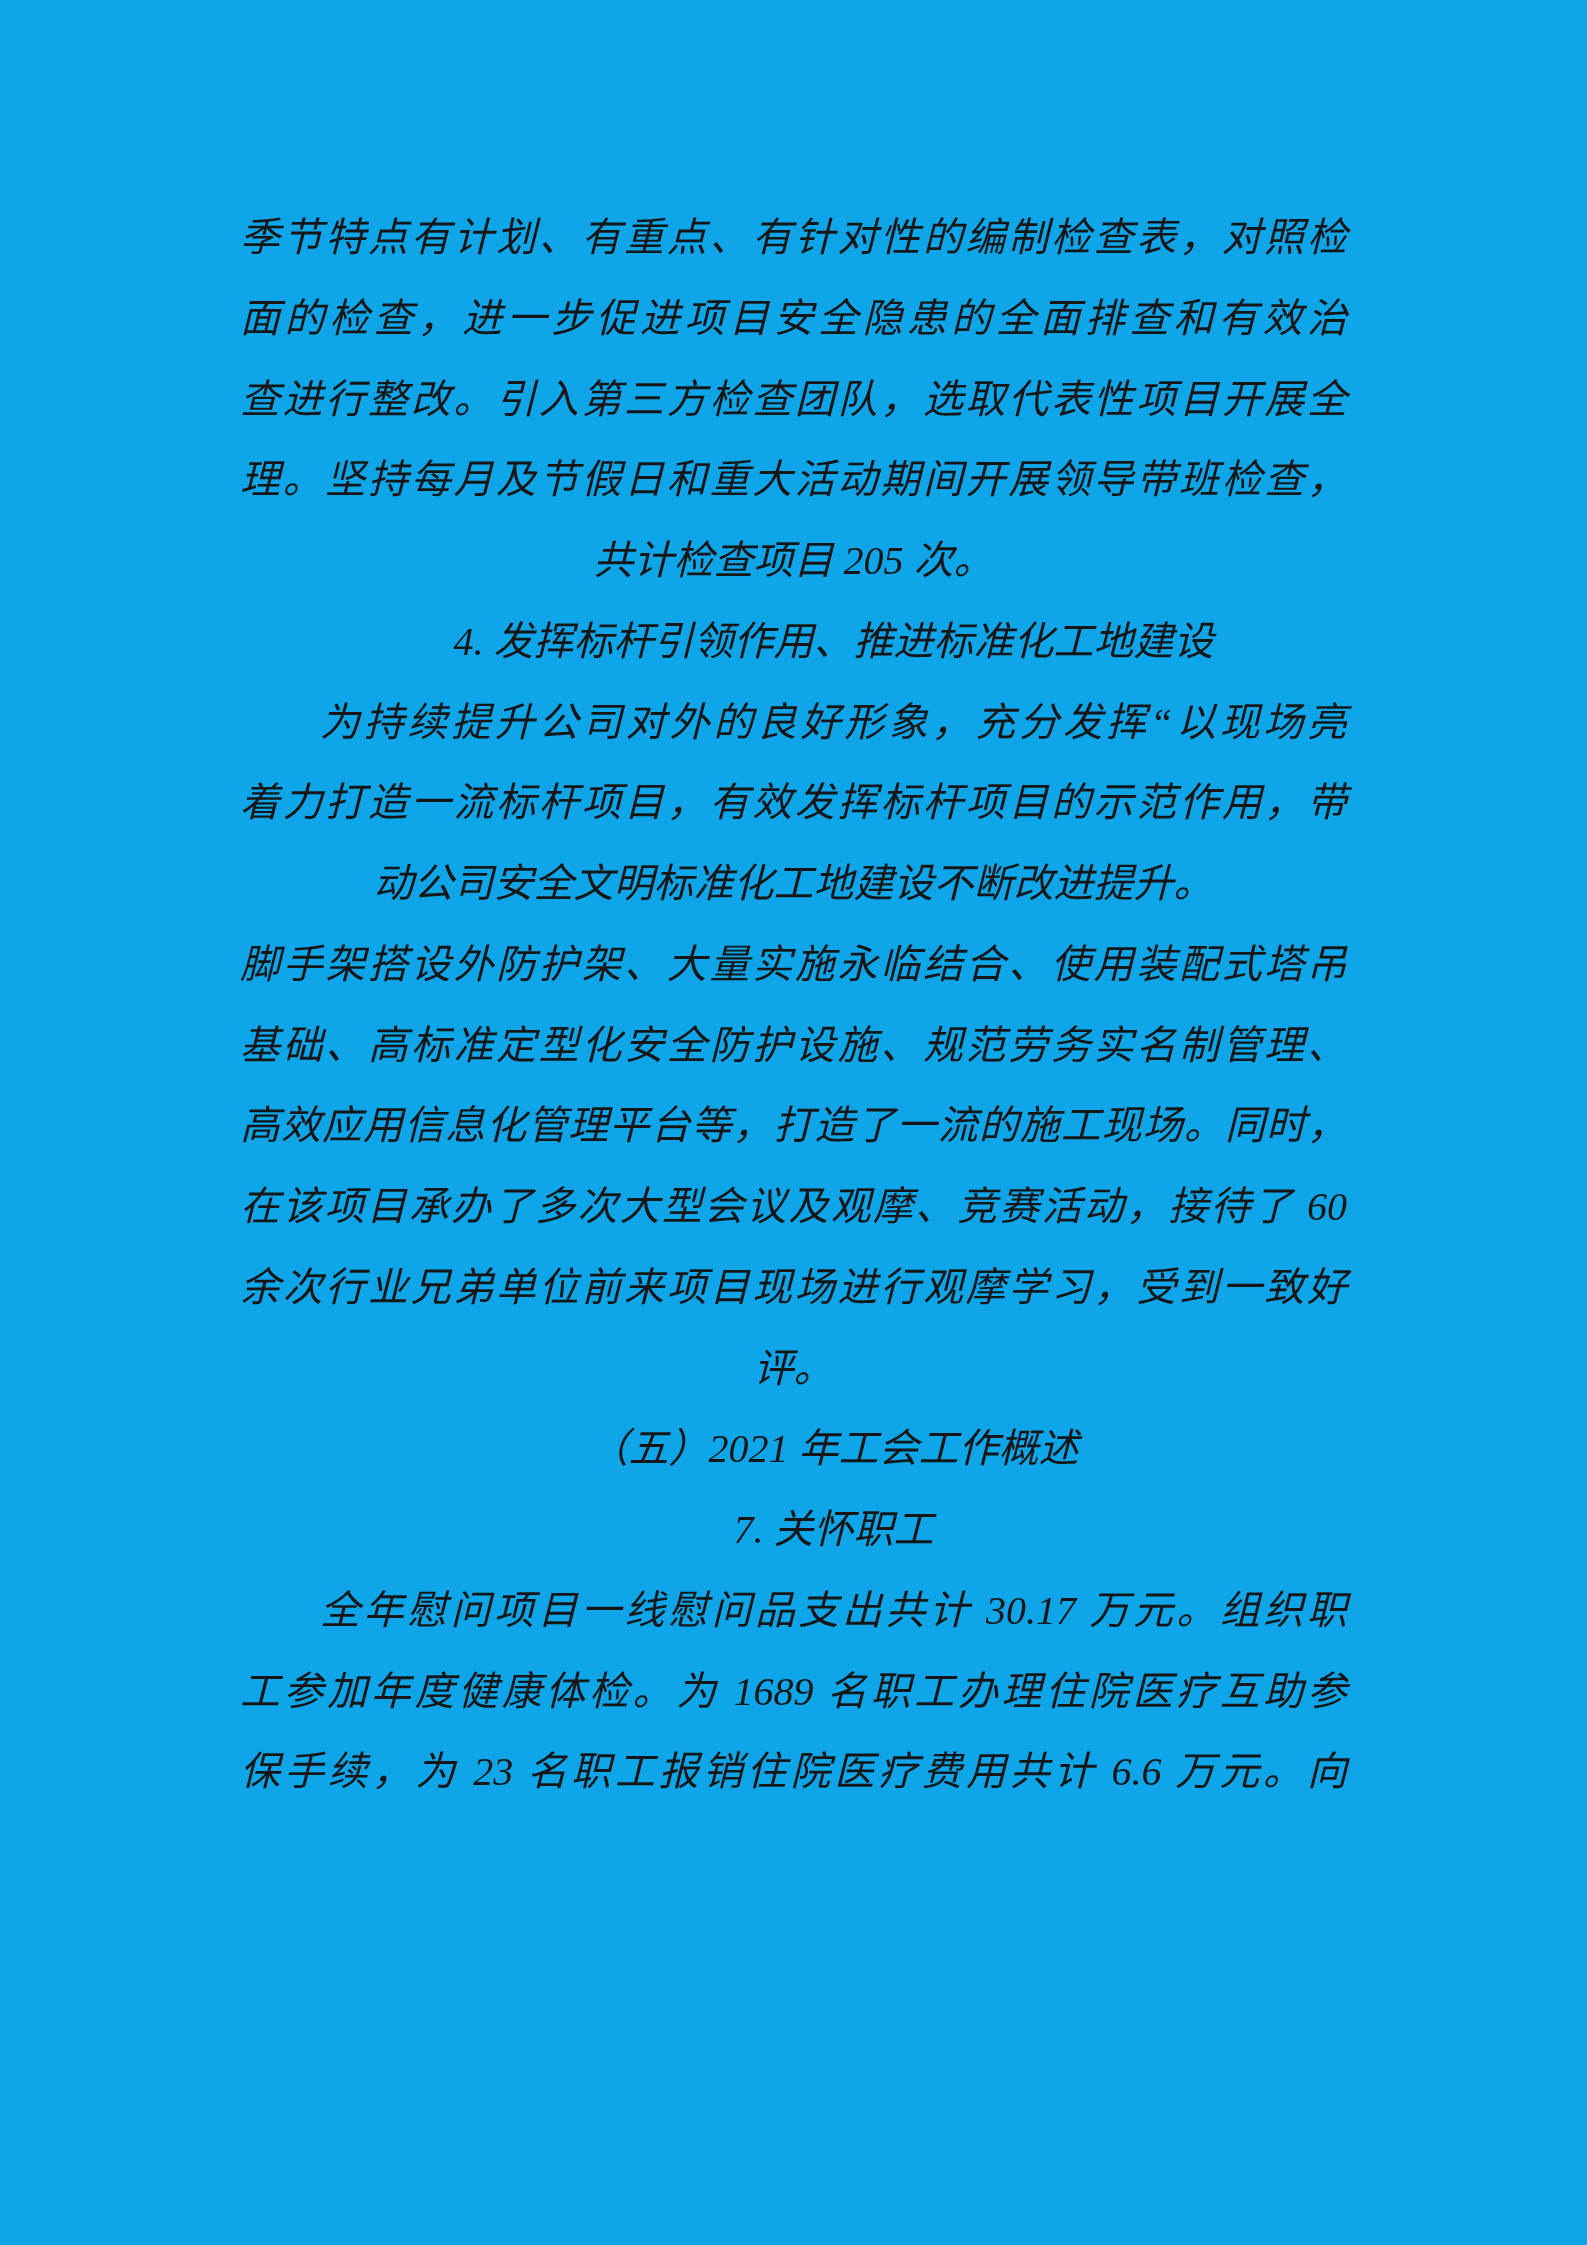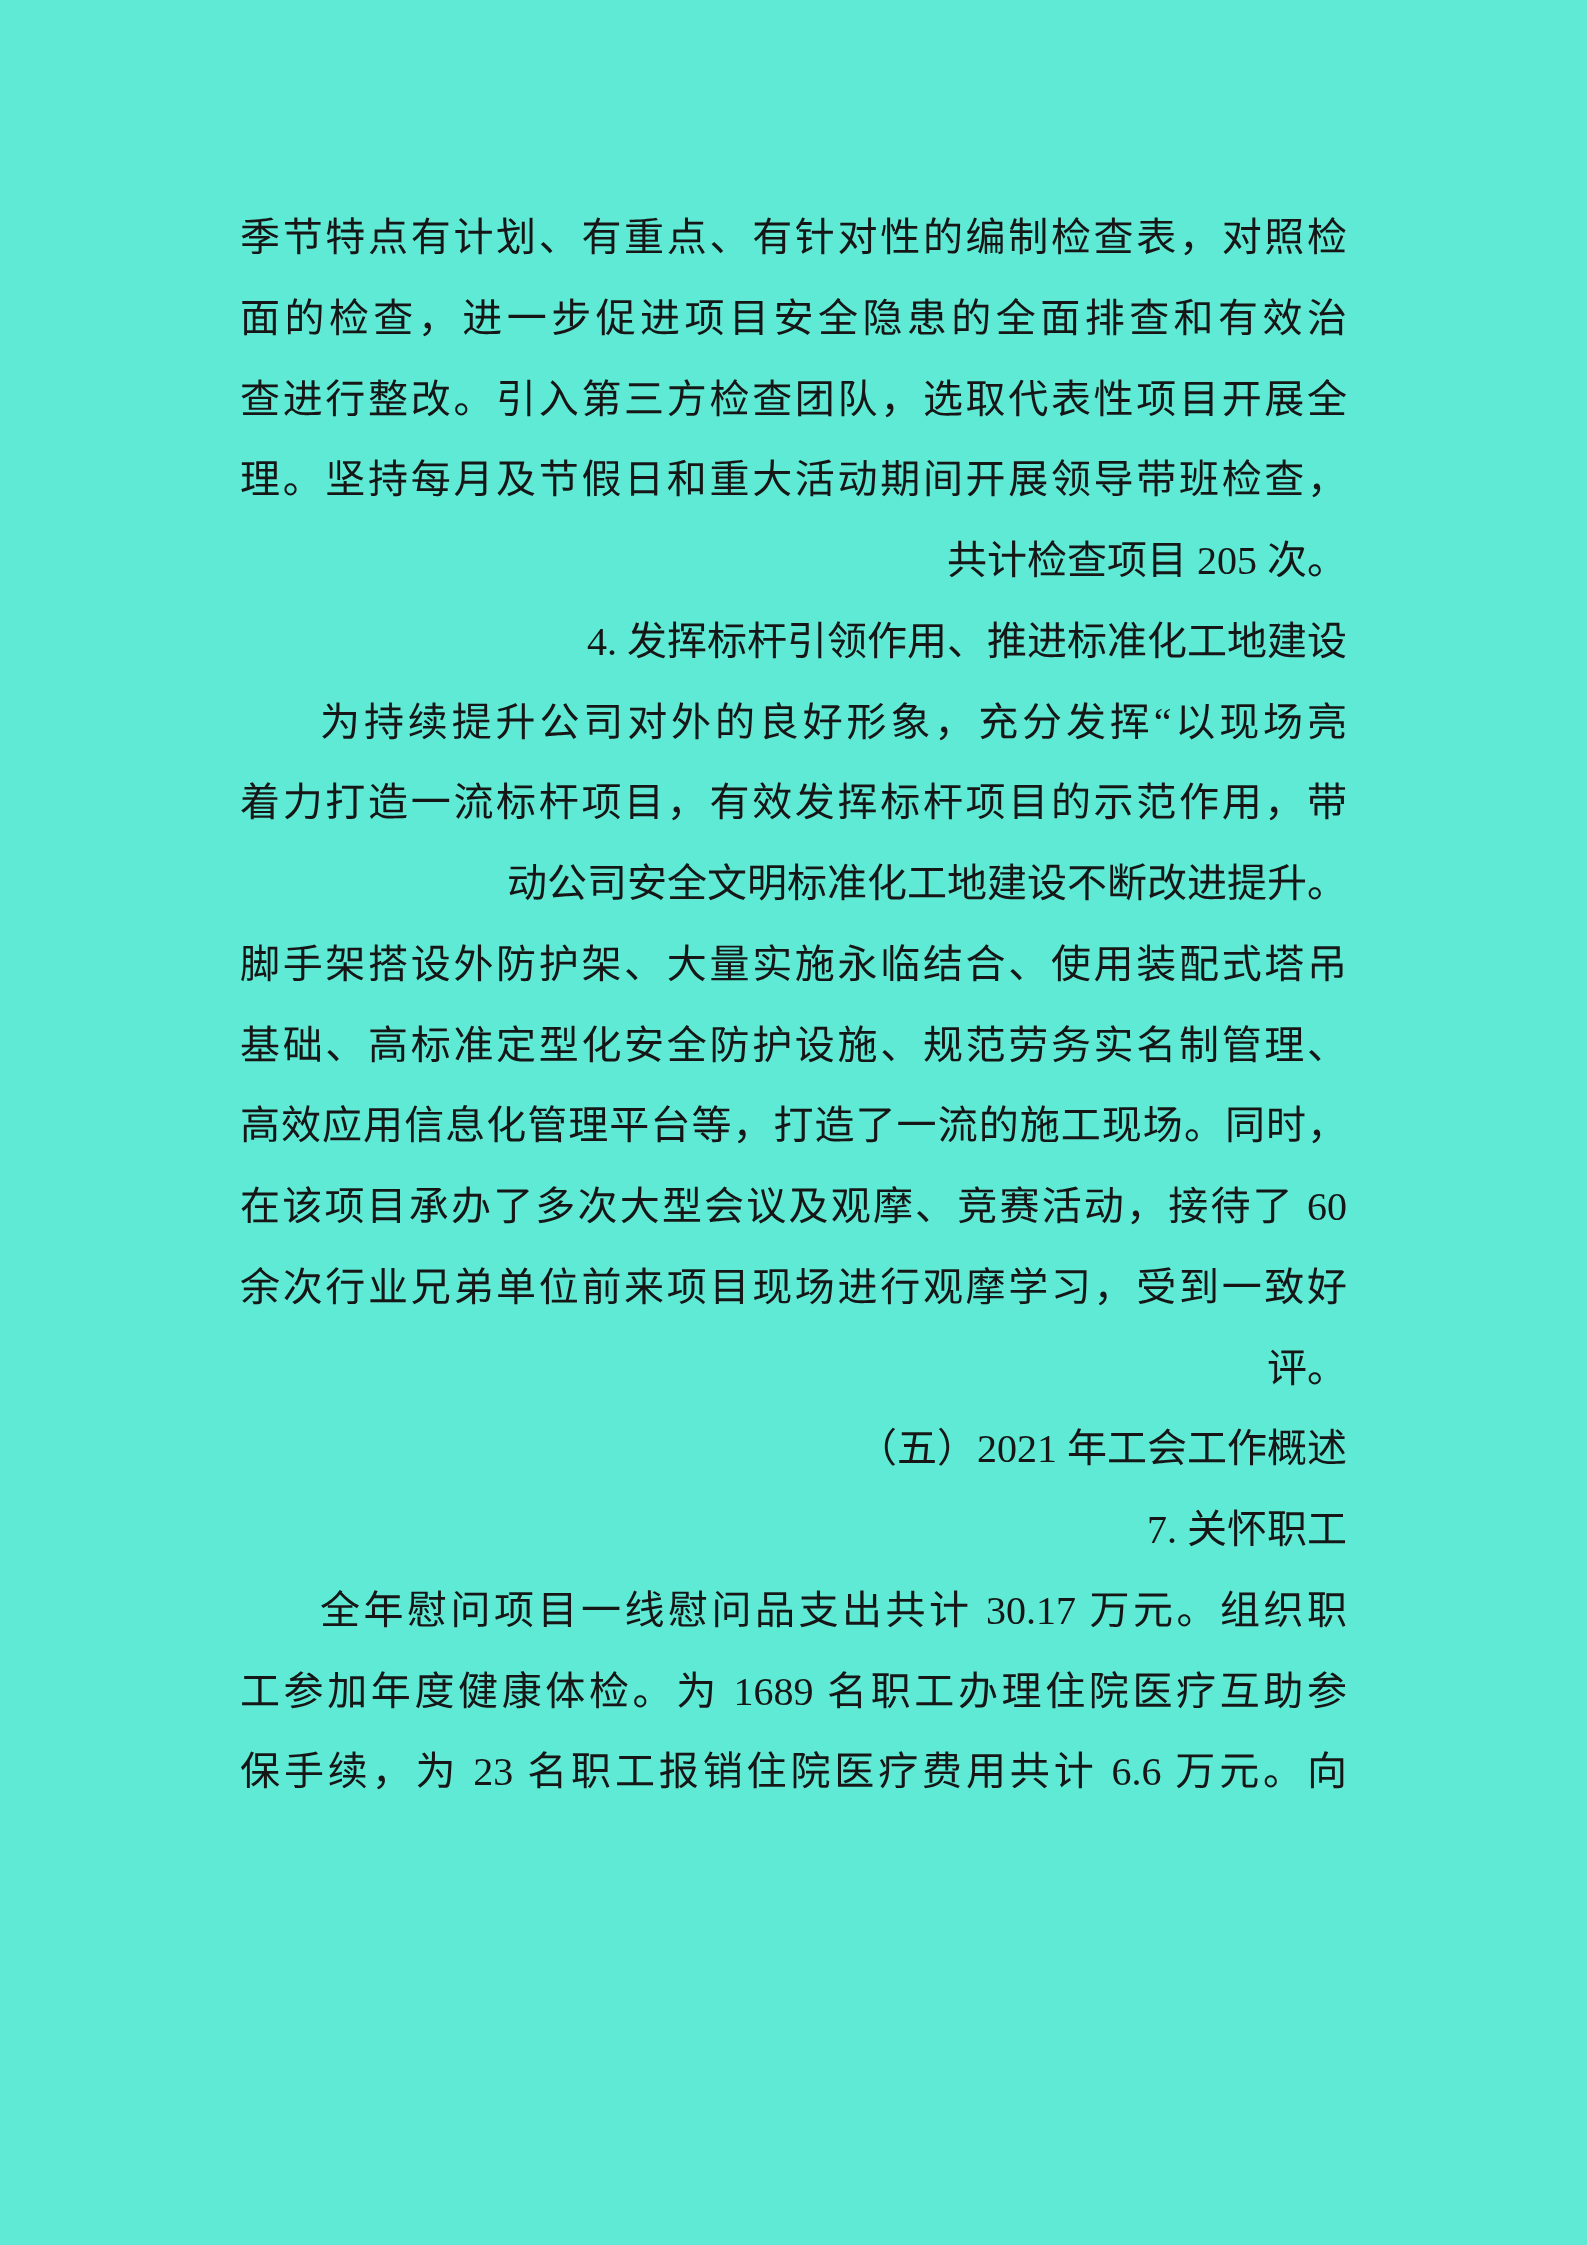--- a/index.html
+++ b/index.html
@@ -4,23 +4,24 @@
 <style>
   html, body {
     margin: 0;
     padding: 0;
     background: #ffffff;
   }
   .page {
     position: relative;
     width: 1587px;
     height: 2245px;
-    background: #5eead4;
+    background: #0ea5e9;
     overflow: hidden;
     font-family: "Liberation Serif", "DejaVu Serif", serif;
+    font-style: italic;
   }
   .content {
     position: absolute;
     left: 240px;
     top: 198px;
     width: 1107px;
     font-size: 40px;
     color: #161616;
     letter-spacing: 0;
   }
@@ -35,21 +36,21 @@
     text-align: justify;
     text-align-last: justify;
     text-justify: inter-character;
   }
   
   .ln.ind {
     text-indent: 80px;
   }
   
   .ln.flush {
-    text-align: right;
+    text-align: center;
     text-align-last: auto;
   }
 </style>
 </head>
 <body>
 
 <div class="page">
   <div class="content">
     <div class="ln j">季节特点有计划、有重点、有针对性的编制检查表，对照检</div>
     <div class="ln j">面的检查，进一步促进项目安全隐患的全面排查和有效治</div>

